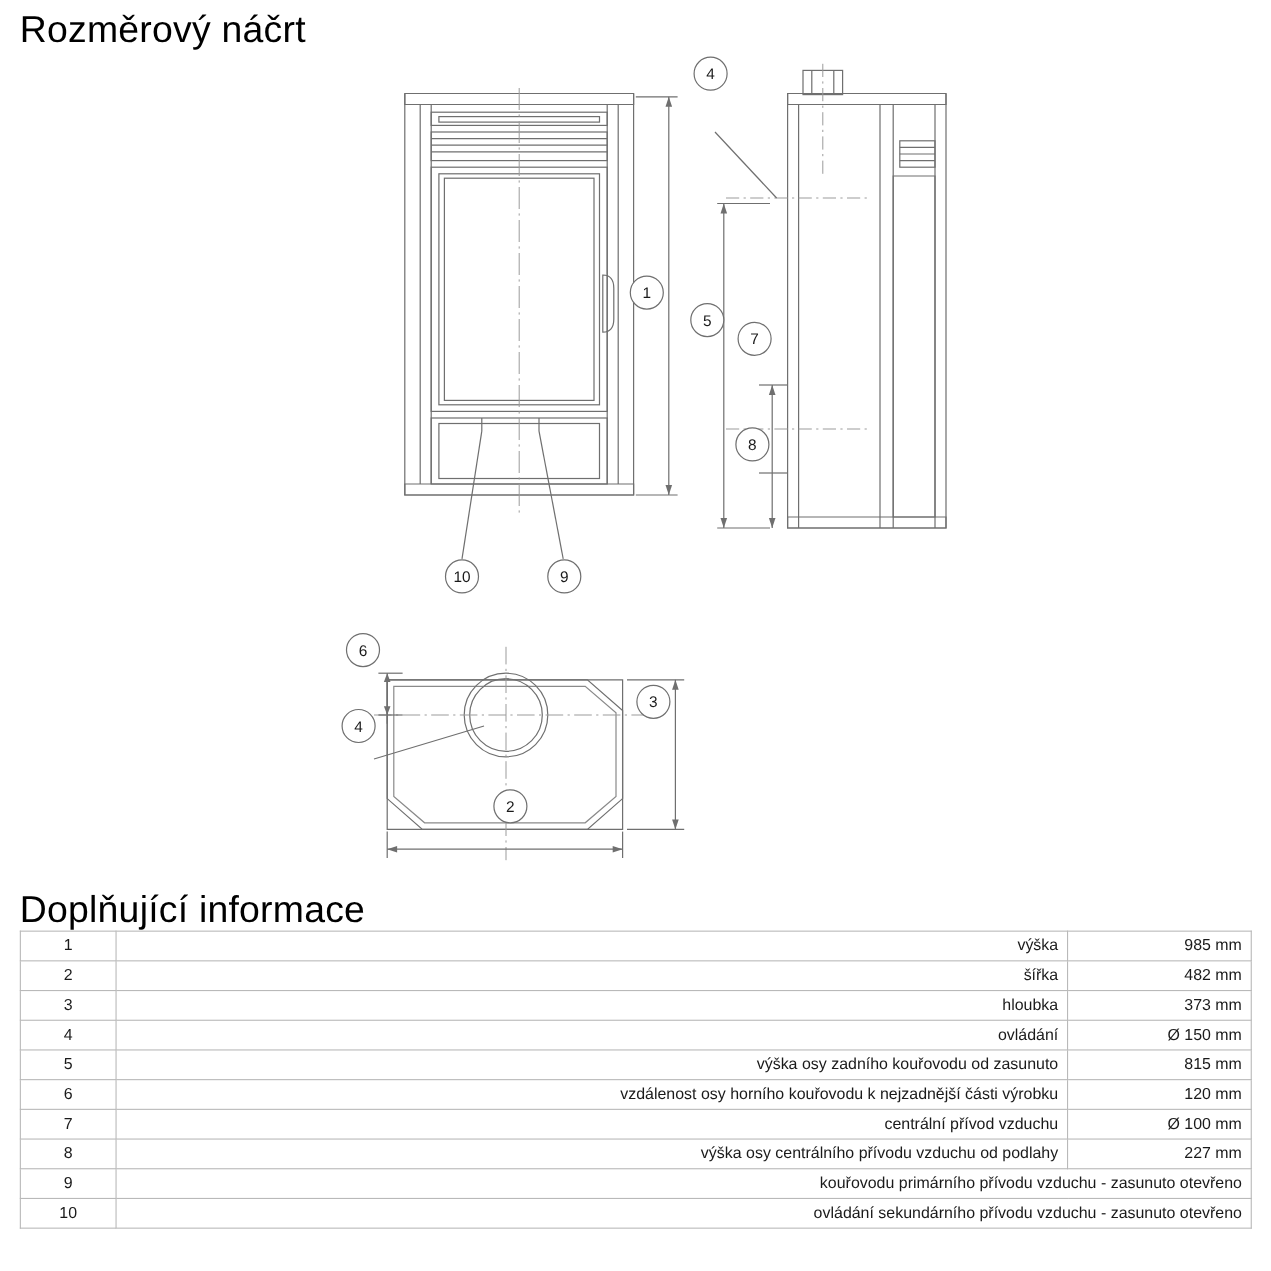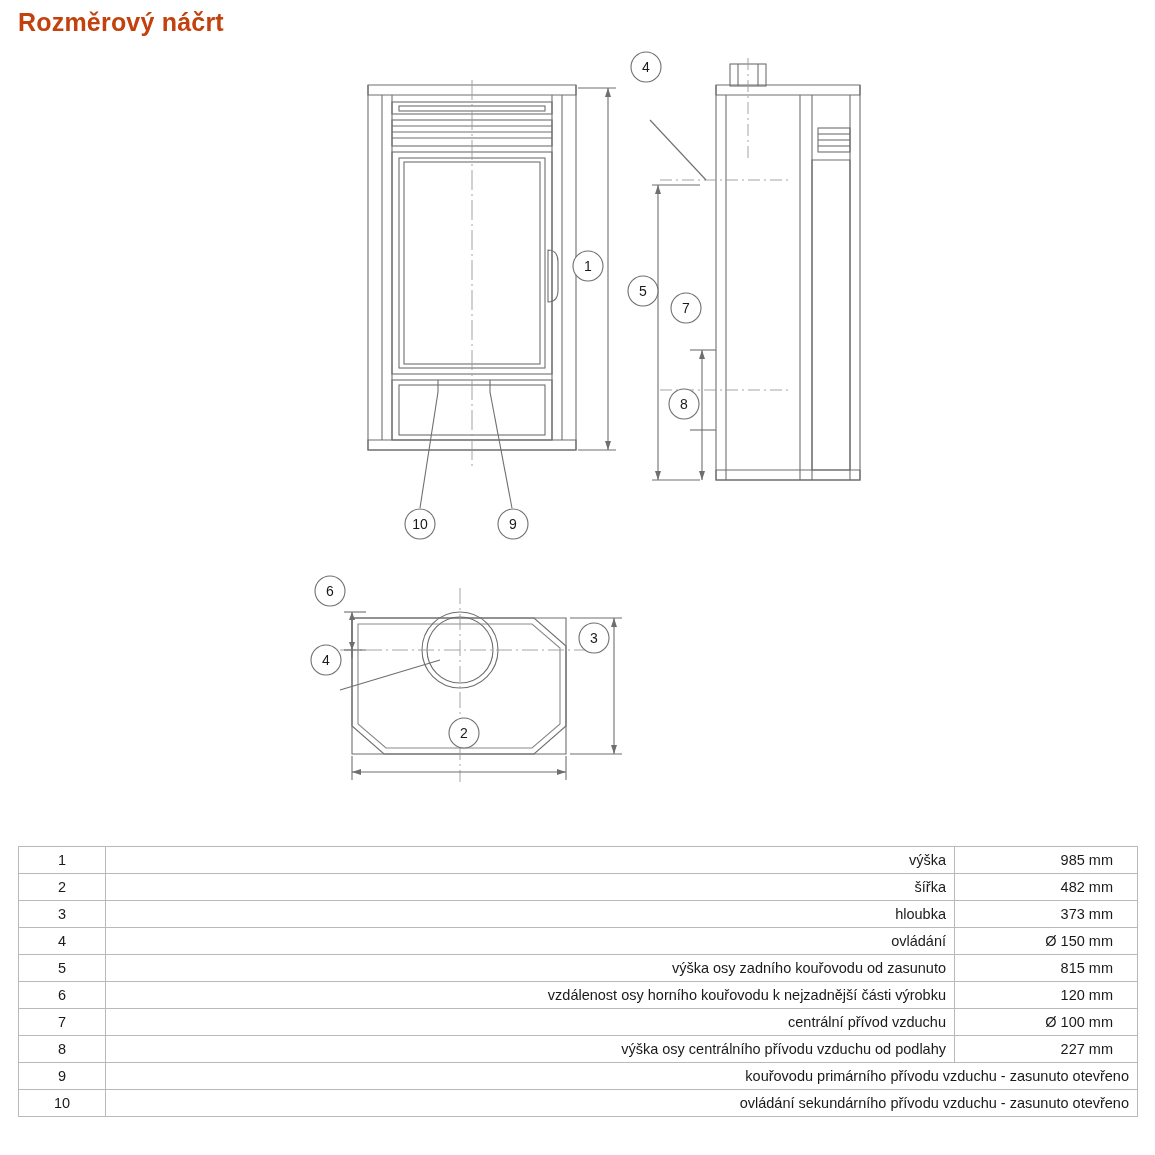--- a/index.html
+++ b/index.html
@@ -14,25 +14,25 @@
     color: #1a1a1a;
     position: relative;
     overflow: hidden;
   }
   .page {
     position: relative;
     width: 1155px;
     height: 1155px;
   }
   h1.section-title {
-    font-size: 25px;
-    font-weight: bold;
+    font-size: 34px;
+    font-weight: normal;
     margin: 0;
     letter-spacing: 0.2px;
-    color: #c2410c;
+    color: #000000;
   }
   #title-dimensional {
     position: absolute;
     left: 18px;
     top: 8px;
   }
   #title-additional {
     position: absolute;
     left: 18px;
     top: 808px;
@@ -65,21 +65,21 @@
   table.info-table td.idx {
     width: 70px;
     text-align: center;
   }
   table.info-table td.desc {
     text-align: right;
   }
   table.info-table td.val {
     width: 150px;
     text-align: right;
-    padding-right: 24px;
+    padding-right: 8px;
   }
   svg text {
     font-family: "Liberation Sans", sans-serif;
   }
 </style>
 </head>
 <body>
 
 <div class="page">
 
@@ -277,20 +277,21 @@
           <text x="594" y="603" text-anchor="middle" font-size="14" fill="#1a1a1a">3</text>
         </g>
         <g>
           <circle cx="464" cy="693" r="15" fill="#ffffff" stroke="#6f6f6f" stroke-width="1.1"></circle>
           <text x="464" y="698" text-anchor="middle" font-size="14" fill="#1a1a1a">2</text>
         </g>
       </g>
     </svg>
   </div>
 
+  <h1 class="section-title" id="title-additional">Doplňující informace</h1>
 
   <div id="info-table-wrap">
     <table class="info-table">
       <tbody>
         <tr>
           <td class="idx">1</td>
           <td class="desc">výška</td>
           <td class="val">985 mm</td>
         </tr>
         <tr>

